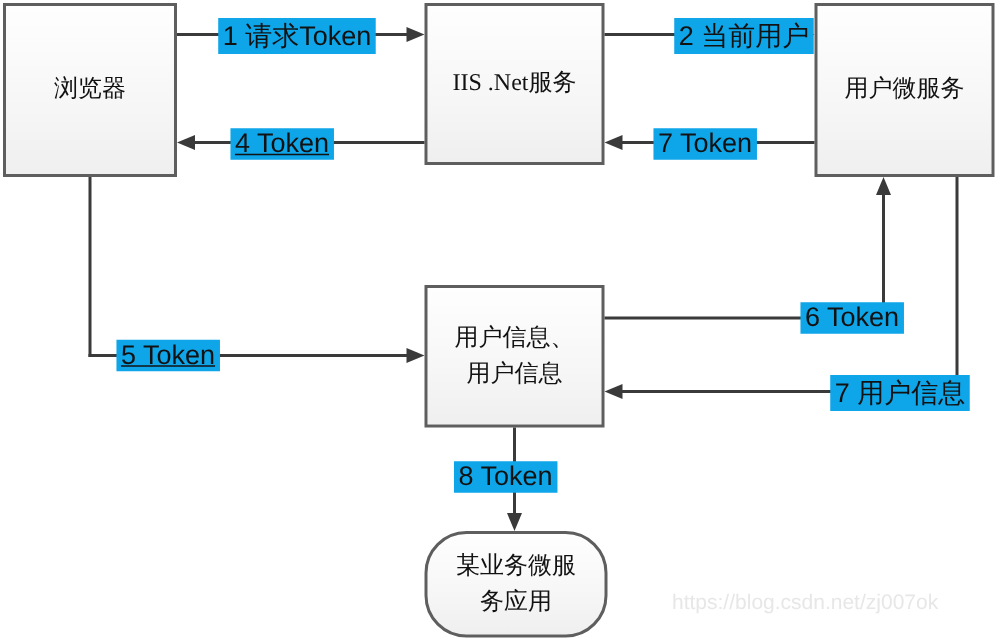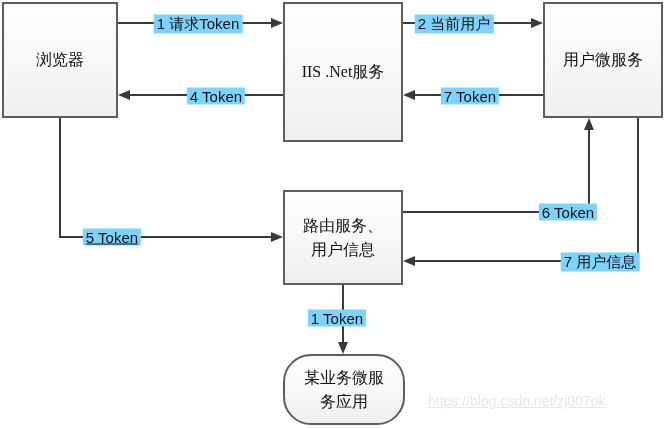--- a/index.html
+++ b/index.html
@@ -57,56 +57,55 @@
     border-bottom: 12px solid #3a3a3a;
   }
   .arrow.down {
     border-left: 5px solid transparent;
     border-right: 5px solid transparent;
     border-top: 12px solid #3a3a3a;
   }
   .edge-label {
     position: absolute;
     transform: translate(-50%, -50%);
-    background: #7dd3fc;
+    background: #0ea5e9;
     padding: 0 3px;
-    font-size: 15px;
+    font-size: 18px;
     color: #121212;
     white-space: nowrap;
   }
   .watermark {
     position: absolute;
-    left: 428px;
+    left: 448px;
     top: 393px;
     font-size: 14px;
     color: #e7e7e7;
     white-space: nowrap;
     user-select: none;
-    text-decoration: underline;
   }
 </style>
 </head>
 <body>
 
 <div class="canvas">
 
   <div class="node" style="left:2px; top:2px; width:116px; height:116px;">
     <span>浏览器</span>
   </div>
 
-  <div class="node" style="left:283px; top:2px; width:120px; height:140px;">
+  <div class="node" style="left:283px; top:2px; width:120px; height:108px;">
     <span>IIS .Net服务</span>
   </div>
 
   <div class="node" style="left:543px; top:2px; width:120px; height:116px;">
     <span>用户微服务</span>
   </div>
 
   <div class="node" style="left:283px; top:190px; width:120px; height:95px;">
-    <span>路由服务、</span>
+    <span>用户信息、</span>
     <span>用户信息</span>
   </div>
 
   <div class="node" style="left:283px; top:354px; width:122px; height:71px;border-radius:28px;">
     <span>某业务微服</span>
     <span>务应用</span>
   </div>
 
   <div class="hline" style="left:118px; top:22px; width:155px;"></div>
   <div class="arrow right" style="left:271px; top:18px;"></div>
@@ -129,23 +128,23 @@
   <div class="arrow up" style="left:584px; top:118px;"></div>
 
   <div class="vline" style="left:637px; top:118px; height:144px;"></div>
   <div class="hline" style="left:413px; top:260px; width:226px;"></div>
   <div class="arrow left" style="left:403px; top:256px;"></div>
 
   <div class="vline" style="left:342px; top:285px; height:58px;"></div>
   <div class="arrow down" style="left:338px; top:342px;"></div>
 
   <span class="edge-label" style="left:198px; top:24px;">1 请求Token</span>
-  <span class="edge-label" style="left:454px; top:24px;">2 当前用户</span>
+  <span class="edge-label" style="left:496px; top:24px;">2 当前用户</span>
   <span class="edge-label" style="left:470px; top:96px;">7 Token</span>
-  <span class="edge-label" style="left:216px; top:96px;">4 Token</span>
+  <span class="edge-label" style="left:188px; top:96px;text-decoration:underline;">4 Token</span>
   <span class="edge-label" style="left:112px; top:237px;text-decoration:underline;">5 Token</span>
   <span class="edge-label" style="left:568px; top:212px;">6 Token</span>
   <span class="edge-label" style="left:600px; top:262px;">7 用户信息</span>
-  <span class="edge-label" style="left:337px; top:318px;">1 Token</span>
+  <span class="edge-label" style="left:337px; top:318px;">8 Token</span>
 
   <span class="watermark">https://blog.csdn.net/zj007ok</span>
 
 </div>
 
 </body></html>

